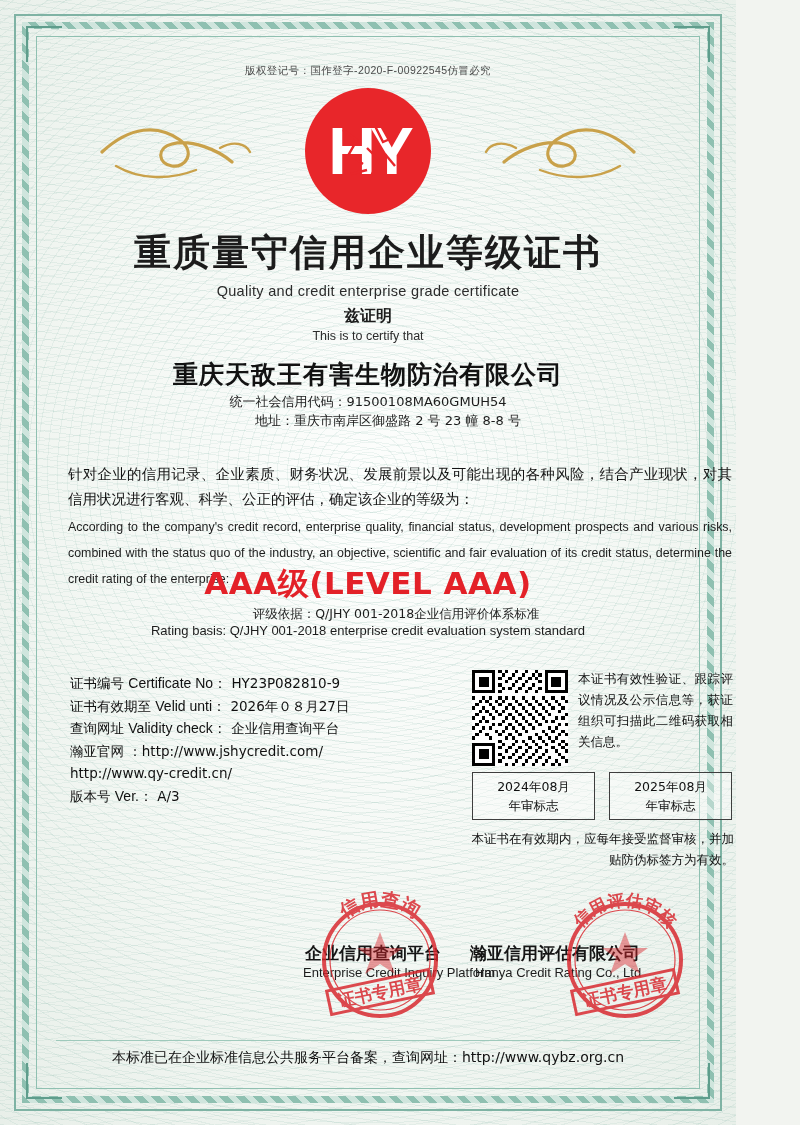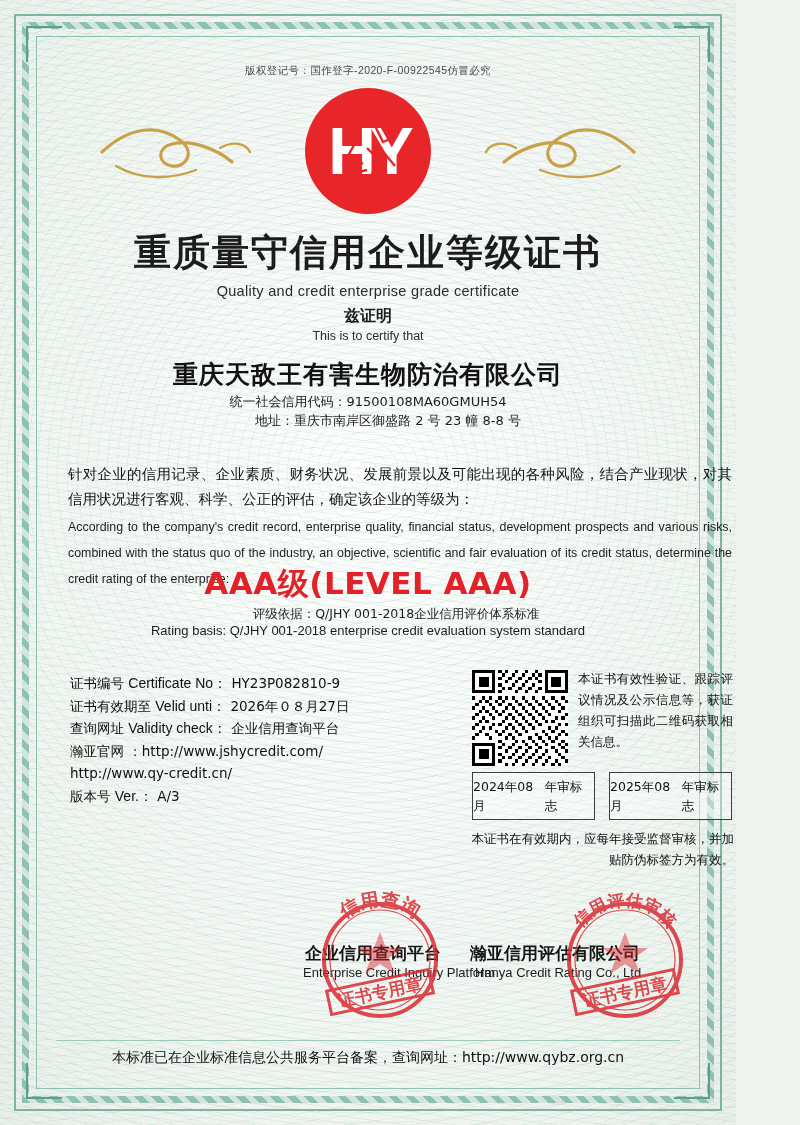--- a/index.html
+++ b/index.html
@@ -167,21 +167,21 @@
     position:absolute;left:578px;top:668px;width:155px;
     font-size:12.5px;line-height:21px;color:#101010;text-align:justify;
     font-family:"DejaVu Sans","Liberation Sans",sans-serif;
   }
   .stamp-boxes{
     position:absolute;left:472px;top:772px;width:260px;
     display:flex;gap:14px;
   }
   .stamp-box{
     width:123px;height:46px;border:1px solid #3e3e3e;
-    display:flex;align-items:center;justify-content:center;
+    display:flex;flex-direction:column;align-items:center;justify-content:center;
     font-size:12.5px;line-height:19px;color:#101010;background:rgba(255,255,255,.35);
     font-family:"DejaVu Sans","Liberation Sans",sans-serif;
   }
   .note-bottom{
     position:absolute;left:470px;top:828px;width:264px;
     font-size:12.5px;line-height:21px;color:#101010;text-align:right;
     font-family:"DejaVu Sans","Liberation Sans",sans-serif;
   }
 
   

